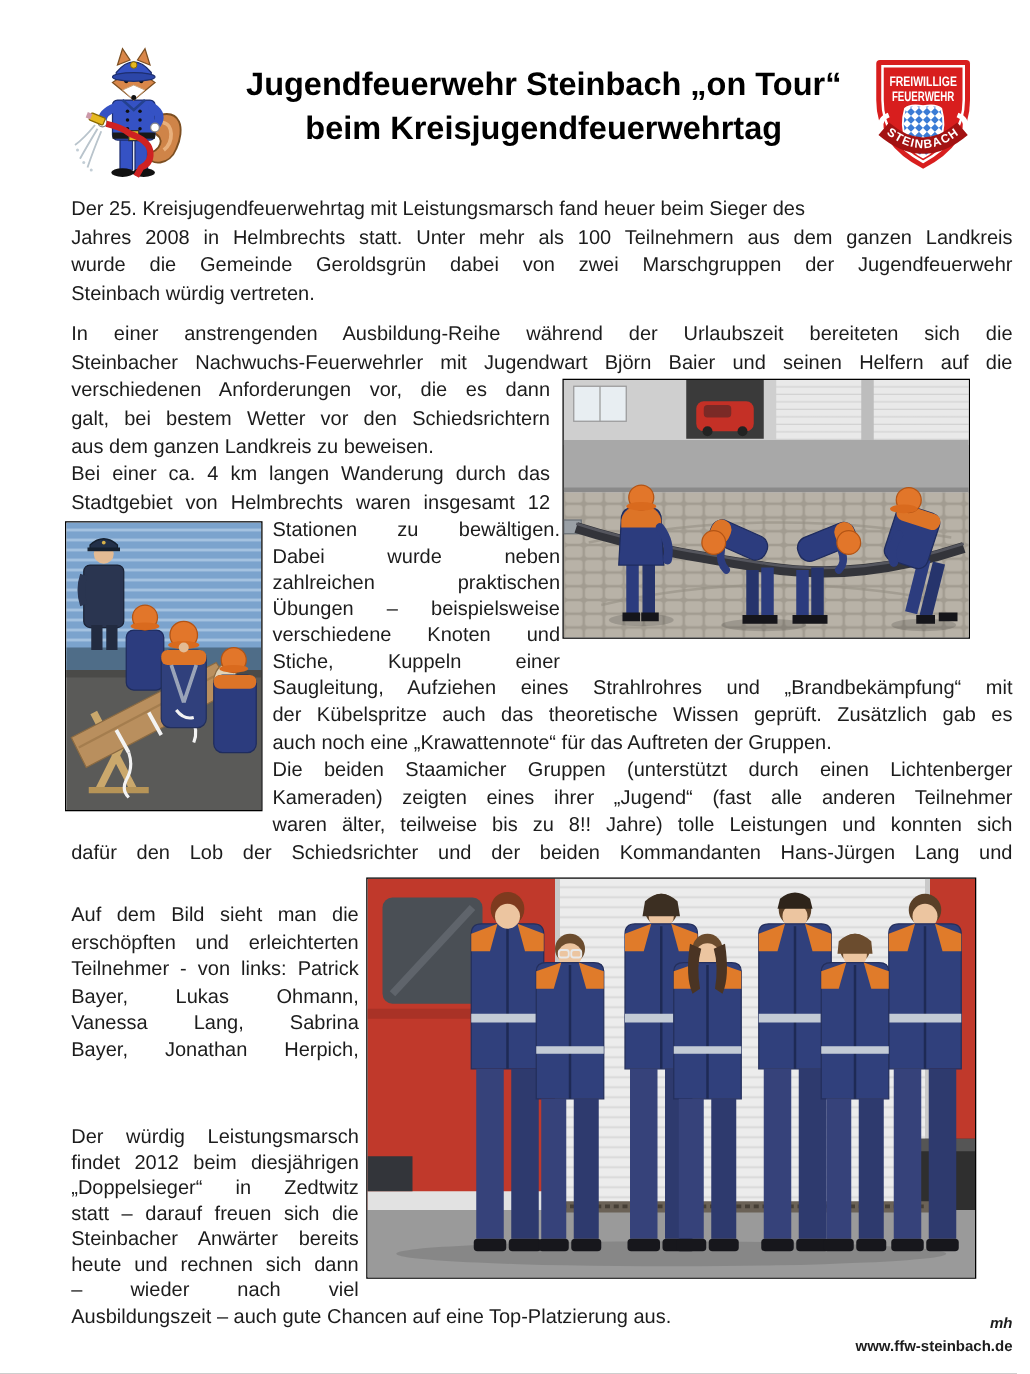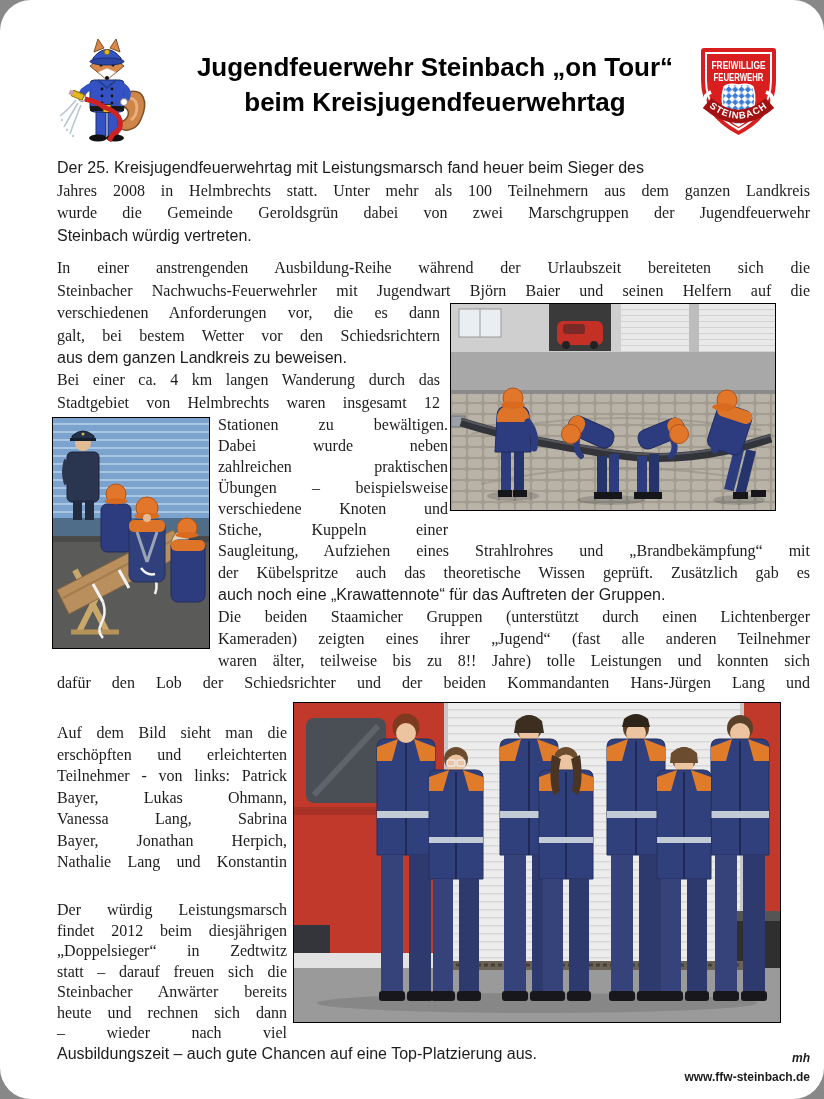--- a/index.html
+++ b/index.html
@@ -1,20 +1,20 @@
 <!DOCTYPE html>
 <html><head>
 <meta charset="utf-8">
 <style>
   html,body{margin:0;padding:0;background:#888;}
   .page{position:relative;width:824px;height:1099px;background:#fff;margin:0 auto;
-        font-family:"Liberation Sans",sans-serif;color:#1c1c1c;overflow:hidden;border-radius:31px;}
+        font-family:"Liberation Sans",sans-serif;color:#1c1c1c;overflow:hidden;}
   .tb{position:absolute;font-size:16px;}
   .ln{width:100%;}
-  .ln.jl{text-align:justify;text-align-last:justify;font-family:Liberation Serif, serif;}
+  .ln.jl{text-align:justify;text-align-last:justify;}
   .ln.nl{text-align:center;text-align-last:left;}
   .title{position:absolute;left:165px;top:50px;width:540px;text-align:center;
          font-size:26px;font-weight:bold;line-height:35px;color:#000;}
   .photo{position:absolute;border:1px solid #000;box-sizing:content-box;background:#ddd;}
   .photo svg{display:block;}
   .footer{position:absolute;left:510px;top:1049px;width:300px;text-align:right;
           font-size:12px;line-height:19px;font-weight:bold;}
   .footer .author{font-style:italic;}
   svg text{font-family:"Liberation Sans",sans-serif;}
 </style>
@@ -148,21 +148,20 @@
       <div class="ln jl">dafür den Lob der Schiedsrichter und der beiden Kommandanten Hans-Jürgen Lang und</div>
     </div>
 
   <div class="tb" style="left:57px;top:722px;width:230px;line-height:21.5px">
       <div class="ln jl">Auf dem Bild sieht man die</div>
       <div class="ln jl">erschöpften und erleichterten</div>
       <div class="ln jl">Teilnehmer - von links: Patrick</div>
       <div class="ln jl">Bayer, Lukas Ohmann,</div>
       <div class="ln jl">Vanessa Lang, Sabrina</div>
       <div class="ln jl">Bayer, Jonathan Herpich,</div>
-      <div class="ln jl">Nathalie Lang und Konstantin</div>
     </div>
 
   <div class="tb" style="left:57px;top:900px;width:230px;line-height:20.5px">
       <div class="ln jl">Der würdig Leistungsmarsch</div>
       <div class="ln jl">findet 2012 beim diesjährigen</div>
       <div class="ln jl">„Doppelsieger“ in Zedtwitz</div>
       <div class="ln jl">statt – darauf freuen sich die</div>
       <div class="ln jl">Steinbacher Anwärter bereits</div>
       <div class="ln jl">heute und rechnen sich dann</div>
       <div class="ln jl">– wieder nach viel</div>

